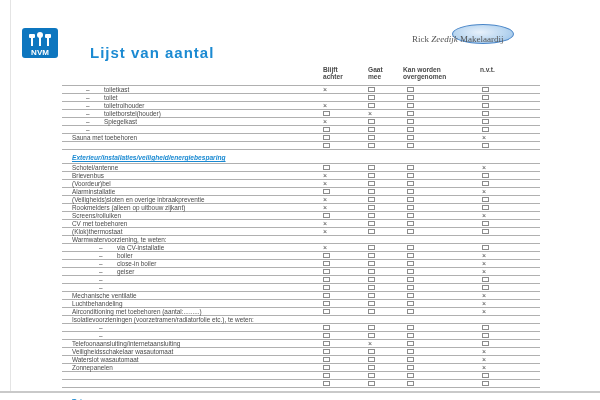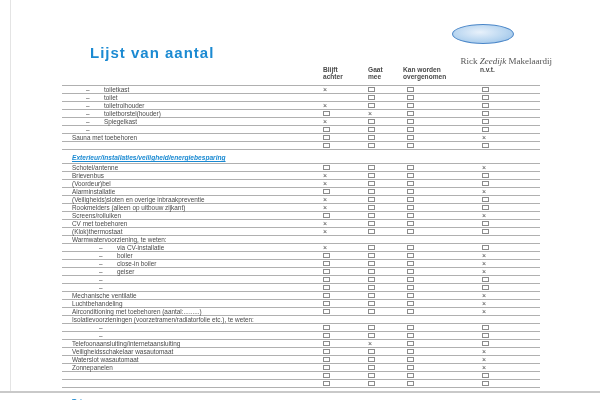--- a/index.html
+++ b/index.html
@@ -13,21 +13,21 @@
   
   .nvm{position:absolute;left:22px;top:28px;width:36px;height:32px;}
 
   
   .title{position:absolute;left:90px;top:44px;margin:0;font-size:15px;font-weight:bold;
          letter-spacing:1px;color:#1b8ad2;}
 
   
   .globe{position:absolute;left:452px;top:24px;width:60px;height:18px;border-radius:50%;
          border:1px solid #4a86c8;background:radial-gradient(ellipse at 45% 40%, #e8f1fb 0%, #b9d6f0 55%, #8fbbe6 100%);}
-  .brand-name{position:absolute;left:412px;top:56px;width:140px;text-align:right;
+  .brand-name{position:absolute;left:412px;top:34px;width:140px;text-align:left;
               font-family:"Liberation Serif",serif;font-size:9px;color:#555;}
   .brand-name .it{font-style:italic;}
 
   
   .tbl{position:absolute;left:62px;top:66px;width:478px;}
   .thead{position:relative;height:19px;}
   .hcol{position:absolute;top:0;font-size:6.6px;font-weight:bold;line-height:7px;color:#4a4a4a;white-space:nowrap;}
   .tbody{border-top:1px solid #b0b0b0;}
 
   .trow{position:relative;height:7px;border-bottom:1px solid #b0b0b0;font-size:6.4px;line-height:7px;}
@@ -44,20 +44,32 @@
            text-decoration:underline;color:#1b8ad2;line-height:8px;}
 </style>
 </head>
 <body>
 
 <div class="canvas">
 
   <div class="page-edge-left"></div>
   <div class="page-edge-bottom"></div>
 
+  <div class="nvm">
+    <svg width="36" height="32" viewBox="0 0 36 32">
+      <rect x="0" y="0" width="36" height="30" rx="3" fill="#0d76bf"></rect>
+      <rect x="7" y="6" width="6" height="4" rx="1" fill="#ffffff"></rect>
+      <rect x="9" y="9" width="2" height="9" fill="#ffffff"></rect>
+      <circle cx="18" cy="7" r="3" fill="#ffffff"></circle>
+      <rect x="17" y="9" width="2" height="9" fill="#ffffff"></rect>
+      <rect x="23" y="6" width="6" height="4" rx="1" fill="#ffffff"></rect>
+      <rect x="25" y="9" width="2" height="9" fill="#ffffff"></rect>
+      <text x="18" y="27" text-anchor="middle" font-size="8" font-weight="bold" font-family="Liberation Sans, sans-serif" fill="#ffffff">NVM</text>
+    </svg>
+  </div>
 
   <h1 class="title">Lijst van aantal</h1>
 
   <div class="globe"></div>
   <div class="brand-name"><span>Rick</span> <span class="it">Zeedijk</span> <span>Makelaardij</span></div>
 
   <div class="tbl">
     <div class="thead">
         <div class="hcol" style="left: 261px;">
           <div>Blijft</div>

